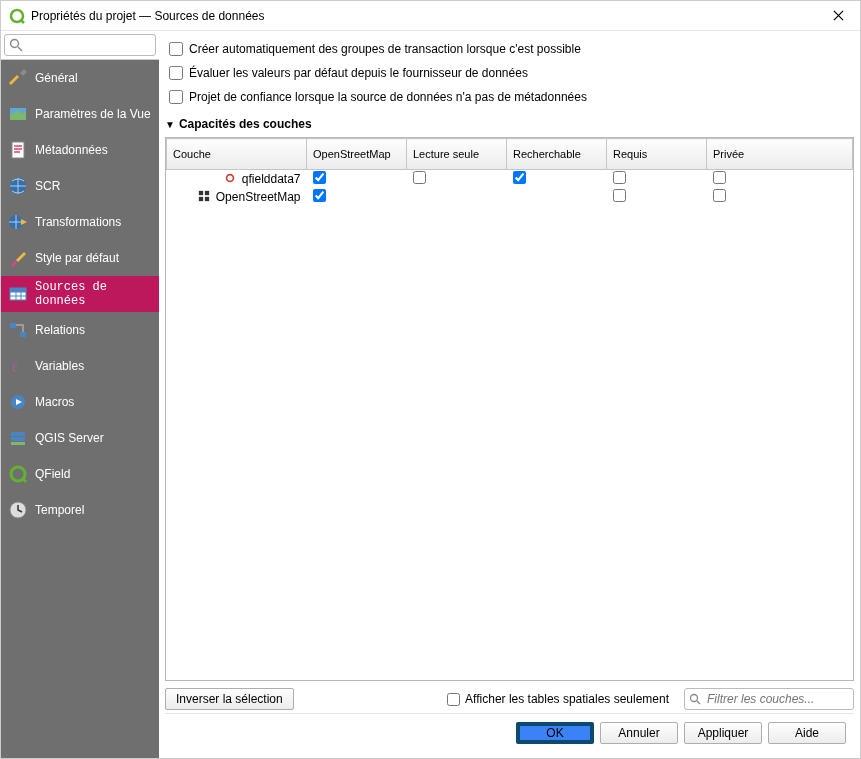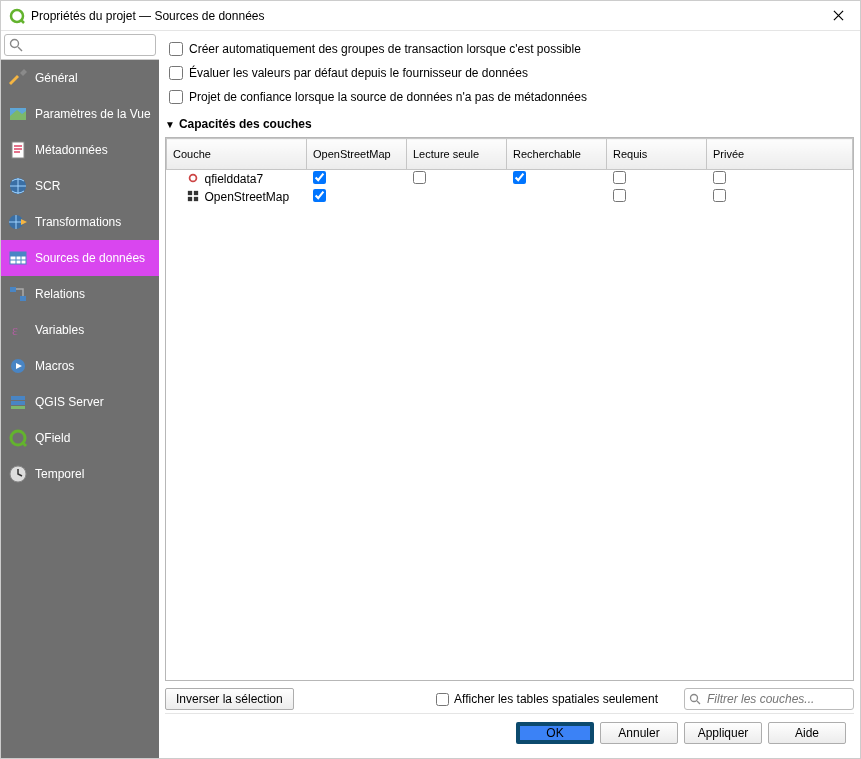--- a/index.html
+++ b/index.html
@@ -9,42 +9,42 @@
 .titlebar-icon { width: 16px; height: 16px; margin-right: 6px; }
 .titlebar-text { flex: 1; font-size: 12px; }
 .titlebar-close { width: 28px; height: 28px; display: flex; align-items: center; justify-content: center; cursor: pointer; }
 .body { flex: 1; display: flex; overflow: hidden; }
 .sidebar { width: 158px; background: #6f6f6f; display: flex; flex-direction: column; }
 .search-row { background: #fff; padding: 3px; border-bottom: 1px solid #ccc; position: relative; }
 .search-row input { width: 100%; height: 22px; border: 1px solid #bbb; border-radius: 3px; padding: 0 6px 0 22px; font-size: 12px; }
 .search-icon-pos { position: absolute; left: 8px; top: 7px; width: 14px; height: 14px; pointer-events: none; color: #888; }
 .nav { flex: 1; overflow-y: auto; }
 .nav-item { display: flex; align-items: center; height: 36px; padding: 0 6px; color: #fff; cursor: pointer; }
-.nav-item.active { background: #d946ef; }
+.nav-item.active { background: #be185d; font-family: Liberation Mono, monospace; }
 .nav-icon { width: 22px; height: 22px; margin-right: 6px; display: flex; align-items: center; justify-content: center; }
 .nav-label { font-size: 12px; }
 .content { flex: 1; display: flex; flex-direction: column; padding: 6px 6px 6px 6px; }
 .checkbox-row { display: flex; align-items: center; height: 24px; padding-left: 4px; }
 .checkbox-row input[type=checkbox] { width: 14px; height: 14px; margin-right: 6px; }
 .section-header { display: flex; align-items: center; height: 22px; margin-top: 4px; cursor: pointer; }
 .section-header .chev { margin-right: 4px; font-size: 10px; }
 .section-header .title { font-weight: bold; }
 .table-wrap { flex: 1; border: 1px solid #b7b7b7; overflow: auto; margin-top: 2px; }
 table.cap { width: 100%; border-collapse: collapse; }
 table.cap th { background: linear-gradient(#fdfdfd,#ececec); border: 1px solid #c6c6c6; text-align: left; font-weight: normal; padding: 2px 6px; height: 31px; font-size: 11px; }
 table.cap td { border: 0; padding: 0 6px; height: 18px; font-size: 12px; }
-.layer-cell { display: flex; align-items: center; }
+.layer-cell { display: flex; align-items: center; justify-content: flex-end; }
 .layer-icon { width: 14px; height: 14px; margin-right: 4px; margin-left: 14px; }
 .cb-cell { text-align: left; padding-left: 4px; }
 .cb-cell input { width: 13px; height: 13px; }
 .bottom-actions { display: flex; align-items: center; height: 28px; margin-top: 4px; gap: 6px; }
 .btn { height: 22px; border: 1px solid #adadad; background: linear-gradient(#fefefe,#ececec); border-radius: 2px; padding: 0 10px; font-size: 12px; cursor: pointer; }
 .btn.primary { border: 4px solid #0c4a6e; background: #3b82f6; }
 .spacer { flex: 1; }
-.spatial-cb { display: flex; align-items: center; margin-right: 20px; }
+.spatial-cb { display: flex; align-items: center; margin-right: 9px; }
 .spatial-cb input { margin-right: 5px; }
 .filter-wrap { position: relative; width: 170px; }
 .filter-wrap input { width: 100%; height: 22px; border: 1px solid #bbb; border-radius: 3px; padding: 0 6px 0 22px; font-size: 12px; font-style: italic; color: #777; }
 .filter-wrap .mag { position: absolute; left: 5px; top: 5px; color: #888; }
 .dialog-buttons { display: flex; justify-content: flex-end; gap: 6px; padding: 8px 8px 8px 0; border-top: 1px solid #e5e5e5; }
 .dialog-buttons .btn { min-width: 78px; }
 </style>
 </head>
 <body>
 
@@ -123,20 +123,29 @@
           <span class="nav-icon">
               <svg viewBox="0 0 22 22" width="22" height="22">
                 <circle cx="9" cy="11" r="7" fill="#3a6fa5"></circle>
                 <path d="M2 11 H16 M9 4 V18" stroke="#9fd3ff" stroke-width="1"></path>
                 <path d="M14 8 L20 11 L14 14 Z" fill="#f5b542"></path>
               </svg>
             </span>
           <span class="nav-label">Transformations</span>
         </div>
 
+        <div class="nav-item">
+          <span class="nav-icon">
+              <svg viewBox="0 0 22 22" width="22" height="22">
+                <path d="M4 18 L8 14 L10 16 L6 20 Z" fill="#d48"></path>
+                <path d="M9 13 L17 5 L19 7 L11 15 Z" fill="#f5b542"></path>
+              </svg>
+            </span>
+          <span class="nav-label">Style par défaut</span>
+        </div>
 
         <div class="nav-item active">
           <span class="nav-icon">
               <svg viewBox="0 0 22 22" width="22" height="22">
                 <rect x="3" y="5" width="16" height="12" fill="#fff" stroke="#4985c4"></rect>
                 <path d="M3 9 H19 M3 13 H19 M9 5 V17 M14 5 V17" stroke="#4985c4" stroke-width="1"></path>
                 <rect x="3" y="5" width="16" height="4" fill="#4985c4"></rect>
               </svg>
             </span>
           <span class="nav-label">Sources de données</span>

